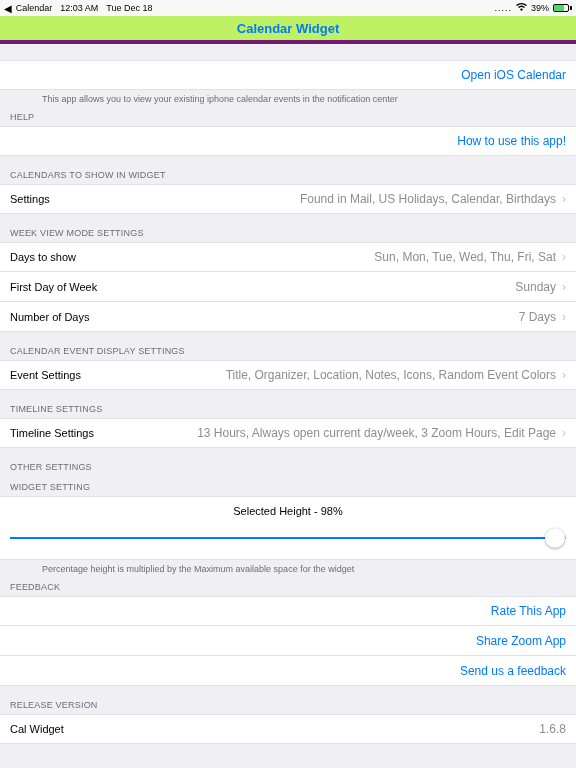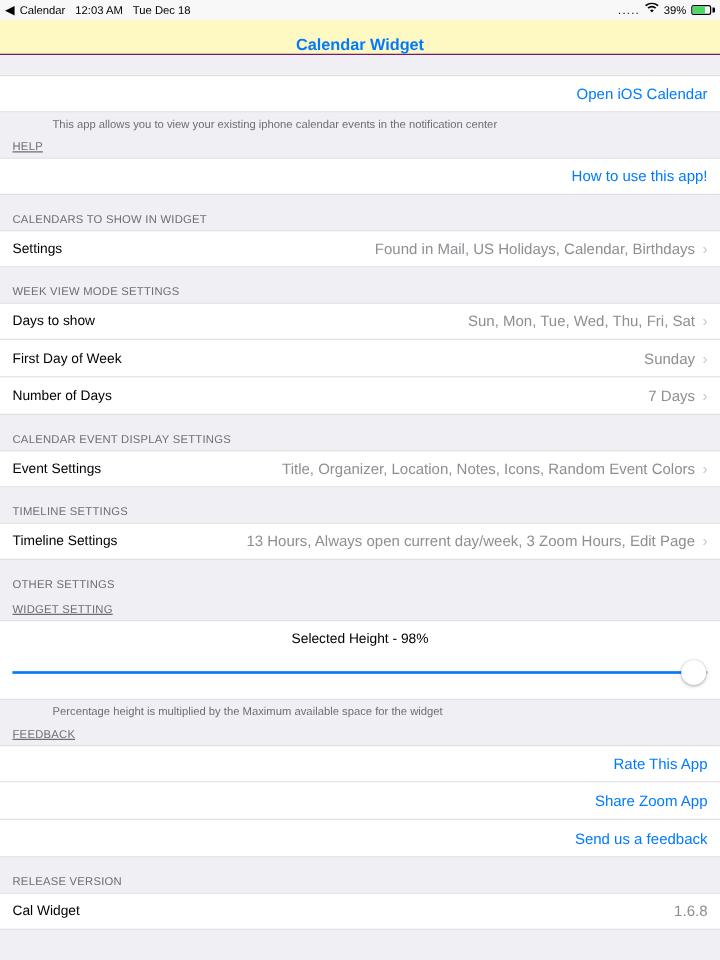--- a/index.html
+++ b/index.html
@@ -15,41 +15,41 @@
     display: inline-flex; align-items: center;
   }
   .battery-body {
     width: 16px; height: 8px; border: 1px solid #000; border-radius: 2px;
     position: relative; display: inline-block;
   }
   .battery-fill { position: absolute; left:0; top:0; bottom:0; width:68%; background:#4cd964; }
   .battery-cap { width:2px; height:4px; background:#000; margin-left:1px; border-radius:0 1px 1px 0;}
   .wifi { font-size:10px; }
   .nav-bar {
-    height: 28px; background:#fef9c3; border-bottom:1px solid #701a75;
-    display:flex; align-items:flex-end; justify-content:center;
+    height: 28px; background:#bef264; border-bottom:4px solid #701a75;
+    display:flex; align-items:center; justify-content:center;
   }
   .nav-title { color:#007aff; font-size:13px; font-weight:600; }
   .content { height: calc(768px - 16px - 28px); overflow-y:auto; }
   .spacer { height: 16px; }
   .cell {
     background:#fff; min-height:30px; display:flex; align-items:center;
     padding: 0 10px; border-bottom:1px solid #e0e0e5; font-size:11px;
   }
   .cell.center { justify-content:flex-end; }
   .cell .label { color:#000; }
   .cell .value { margin-left:auto; color:#8e8e93; text-align:right; font-size:12px; }
   .cell .chev { color:#c7c7cc; margin-left:6px; font-size:12px; }
   .link-blue { color:#007aff; font-size:12px; }
   .footer-text { font-size:9px; color:#6d6d72; padding: 4px 10px 2px; margin-left: 32px; }
   .section-header {
     font-size:9px; color:#6d6d72; text-transform:uppercase;
     padding: 14px 10px 4px; letter-spacing:0.2px;
   }
-  .section-header.tight { padding-top: 6px; text-decoration: underline; }
+  .section-header.tight { padding-top: 6px; }
   .slider-cell { background:#fff; padding: 4px 10px 8px; border-bottom:1px solid #e0e0e5;}
   .slider-label { font-size:11px; color:#000; padding: 4px 0 8px; text-align: center; }
   .slider-wrap { position:relative; height:26px; display:flex; align-items:center; }
   .track { height:2px; width:100%; background:#b9b9c0; position:relative; }
   .track-fill { height:2px; background:#007aff; position:absolute; left:0; top:0; width:98%; }
   .thumb {
     width:20px; height:20px; background:#fff; border-radius:50%;
     box-shadow:0 1px 3px rgba(0,0,0,0.3), 0 0 1px rgba(0,0,0,0.2);
     position:absolute; top:50%; transform:translate(-50%,-50%); left:98%;
   }

